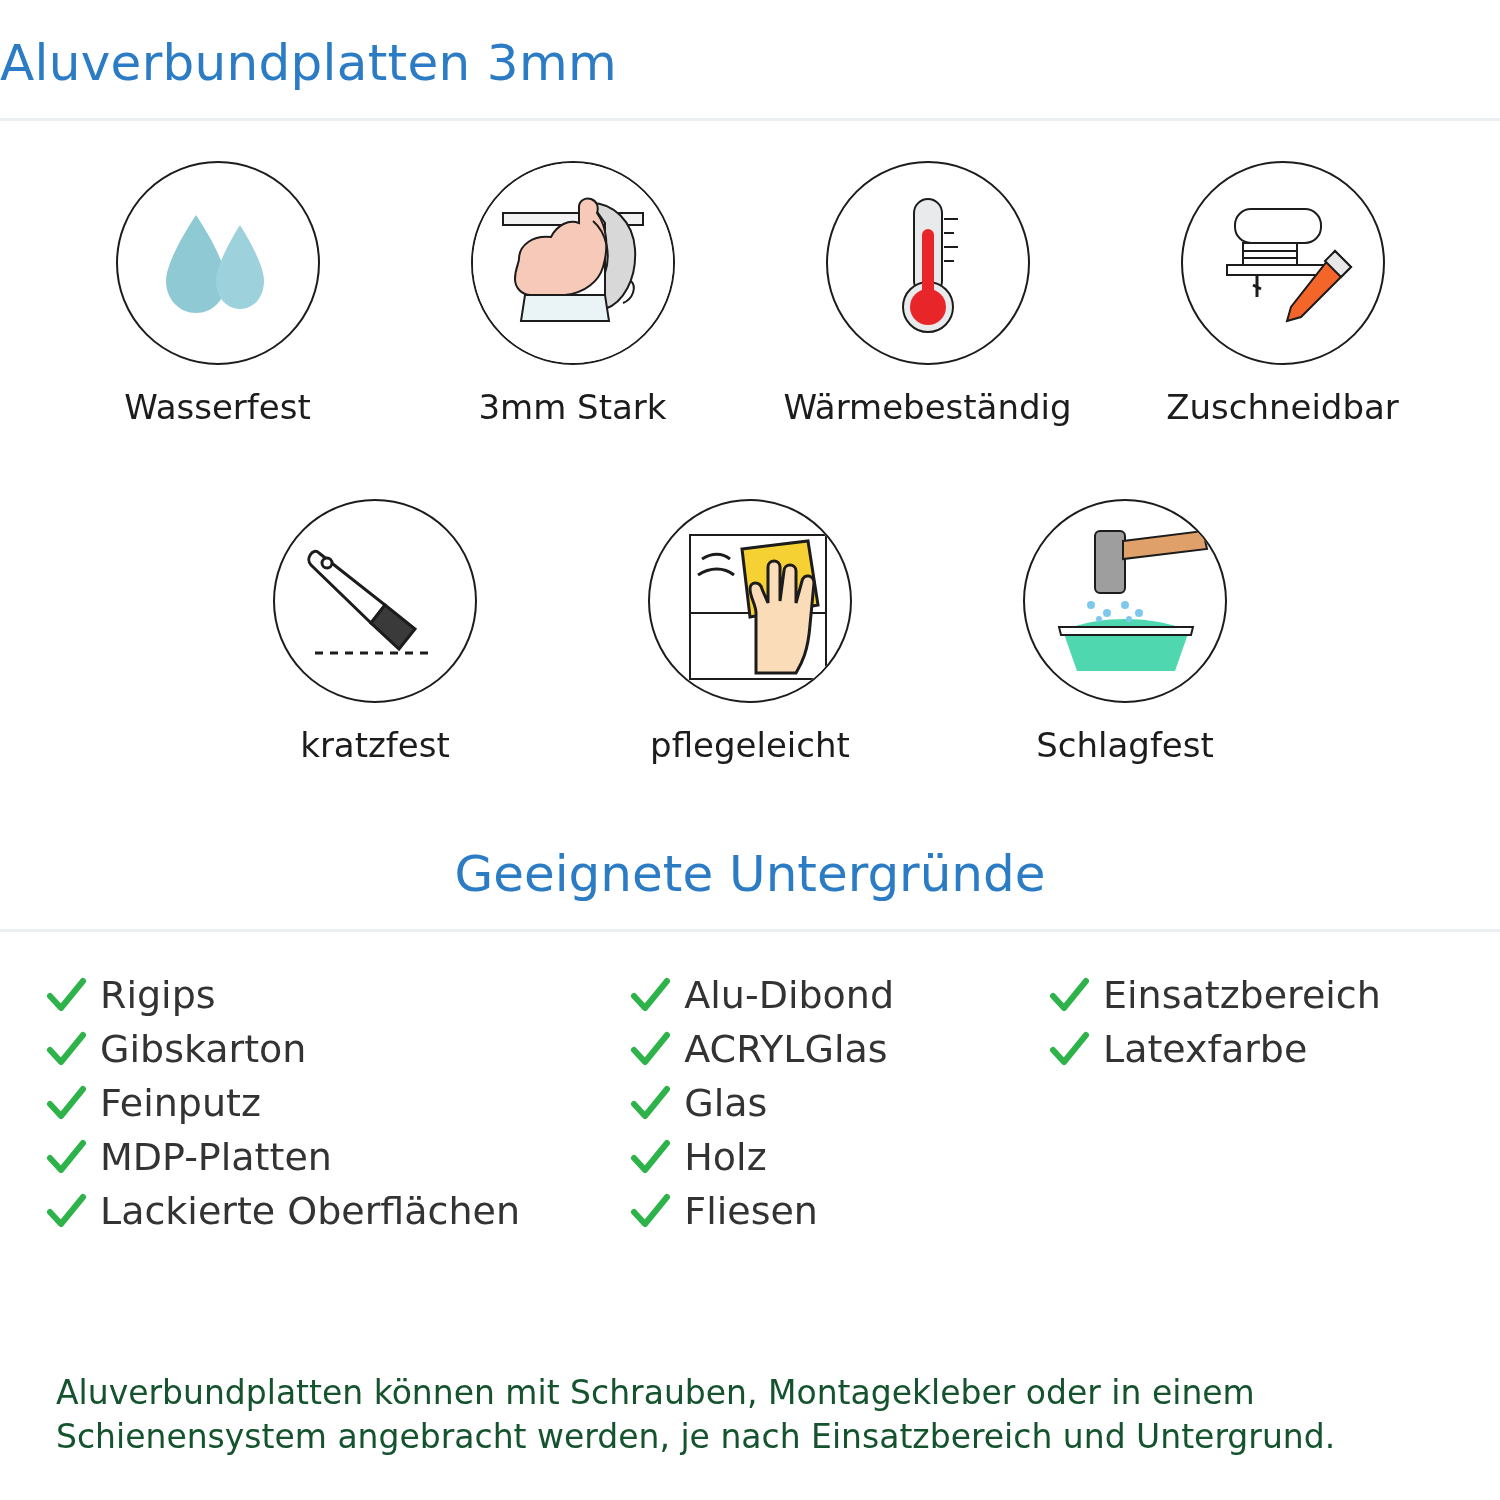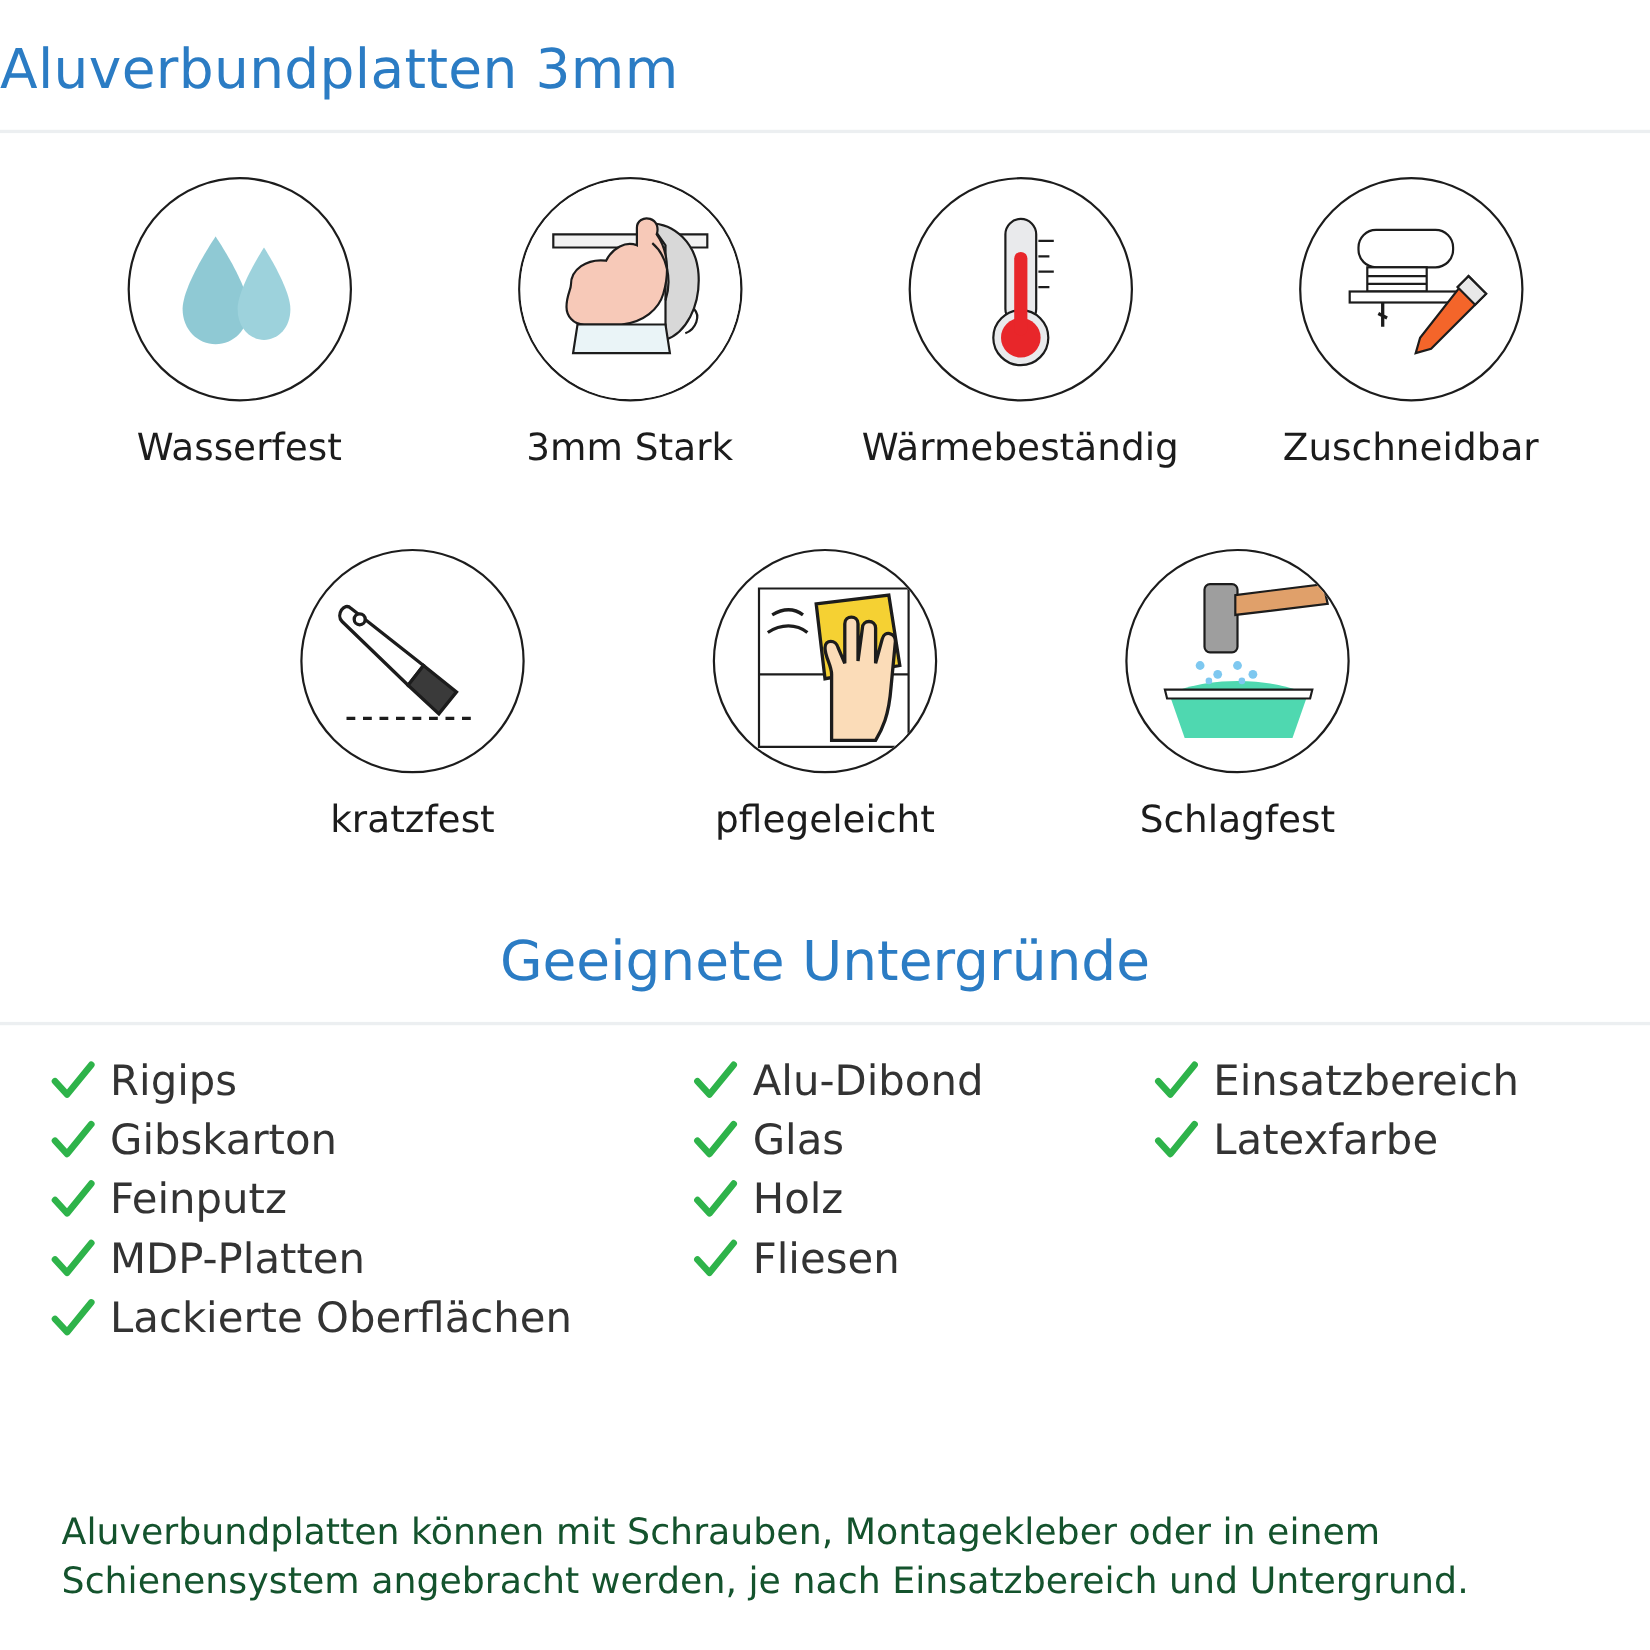--- a/index.html
+++ b/index.html
@@ -81,21 +81,21 @@
   }
   .second-title {
     font-size: 50px;
     color: #2b7cc4;
     font-weight: 400;
   }
 
   
   .lists {
     display: flex;
-    padding: 23px 44px 0 44px;
+    padding: 36px 44px 0 44px;
     gap: 0;
   }
   .list-col {
     display: flex;
     flex-direction: column;
   }
   .col-1 { width: 600px; }
   .col-2 { width: 430px; }
   .col-3 { width: 420px; }
   .list-item {
@@ -310,20 +310,28 @@
             </svg>
           </span>
         <span>Alu-Dibond</span>
       </div>
       <div class="list-item">
         <span class="check">
             <svg width="44" height="44" viewBox="0 0 44 44">
               <path d="M6 23 L17 35 L39 8" fill="none" stroke="#2eb34a" stroke-width="6" stroke-linecap="round" stroke-linejoin="round"></path>
             </svg>
           </span>
+        <span>ACRYLGlas</span>
+      </div>
+      <div class="list-item">
+        <span class="check">
+            <svg width="44" height="44" viewBox="0 0 44 44">
+              <path d="M6 23 L17 35 L39 8" fill="none" stroke="#2eb34a" stroke-width="6" stroke-linecap="round" stroke-linejoin="round"></path>
+            </svg>
+          </span>
         <span>Glas</span>
       </div>
       <div class="list-item">
         <span class="check">
             <svg width="44" height="44" viewBox="0 0 44 44">
               <path d="M6 23 L17 35 L39 8" fill="none" stroke="#2eb34a" stroke-width="6" stroke-linecap="round" stroke-linejoin="round"></path>
             </svg>
           </span>
         <span>Holz</span>
       </div>

